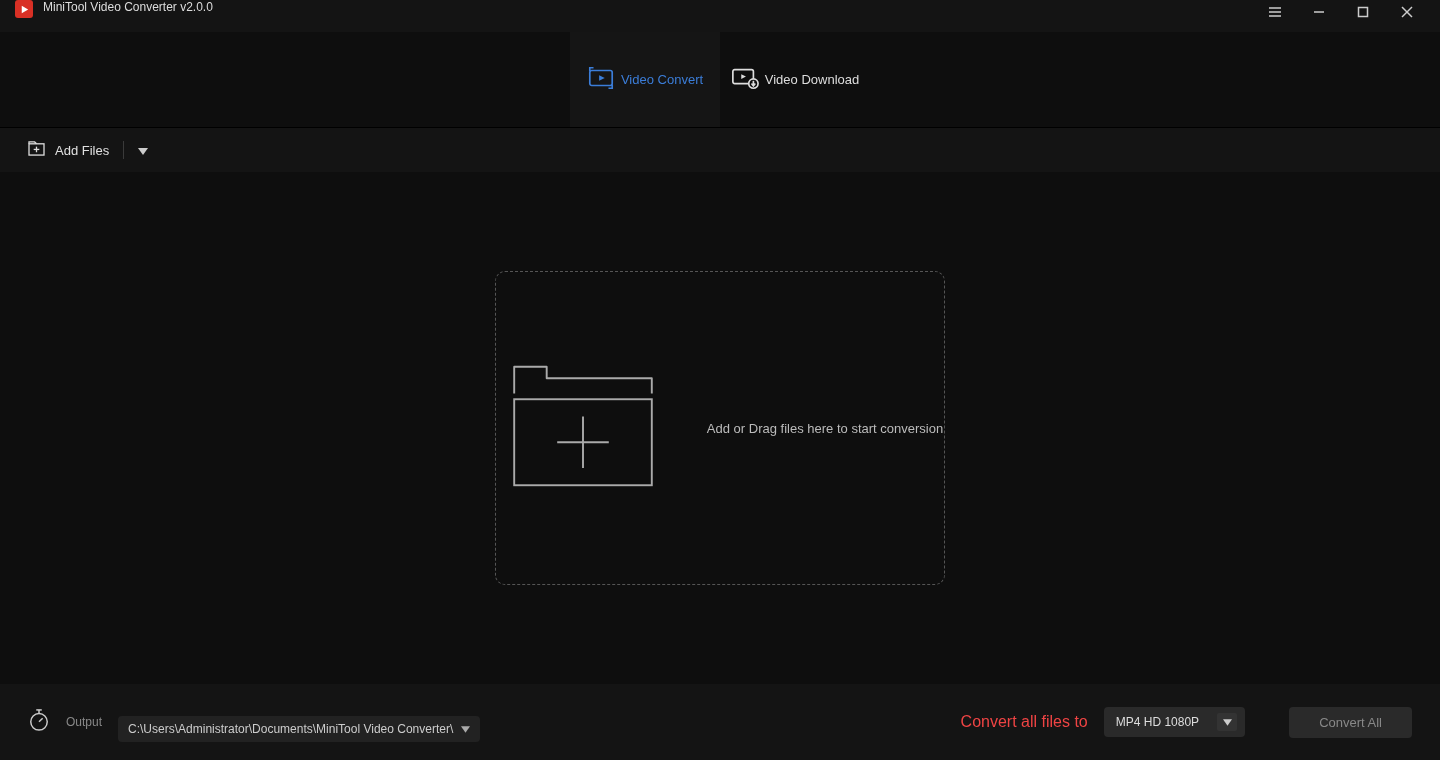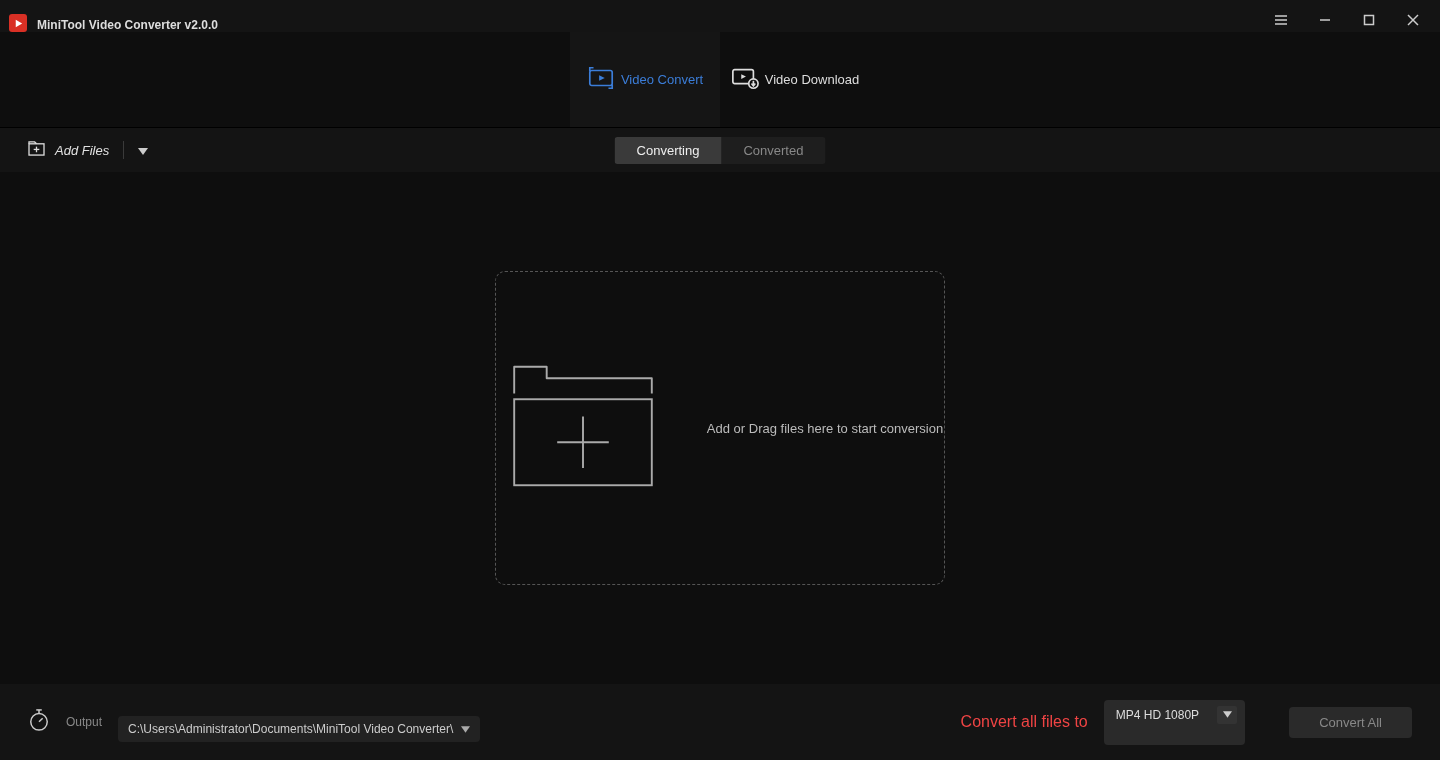--- a/index.html
+++ b/index.html
@@ -15,23 +15,22 @@
   width: 100%;
   height: 100%;
   background: #0a0a0a;
   display: flex;
   flex-direction: column;
 }
 .titlebar {
   height: 32px;
   background: #141414;
   display: flex;
-  align-items: flex-end;
-  padding: 0 9px;
-  font-weight: bold;
+  align-items: flex-start;
+  padding: 0 15px;
 }
 .app-icon {
   width: 18px;
   height: 18px;
   background: #d93025;
   border-radius: 3px;
   display: flex;
   align-items: center;
   justify-content: center;
   margin-right: 10px;
@@ -80,21 +79,21 @@
   height: 44px;
   background: #141414;
   display: flex;
   align-items: center;
   padding: 0 28px;
   position: relative;
 }
 .add-files {
   display: flex; align-items: center; gap: 10px;
   cursor: pointer;
-  color: #e0e0e0; font-size: 13px; font-style: italic;
+  color: #e0e0e0; font-size: 13px;
 }
 .add-files-icon { width: 17px; height: 15px; }
 .add-files .sep { width: 1px; height: 18px; background: #3a3a3a; margin: 0 4px 0 4px; }
 .add-files .caret svg { width: 10px; height: 7px; }
 
 .status-toggle {
   position: absolute;
   left: 50%; transform: translateX(-50%);
   display: flex;
   border-radius: 3px;
@@ -149,21 +148,21 @@
   padding: 6px 10px; font-size: 12px; color: #ccc;
   display: flex; align-items: center; gap: 8px;
   cursor: pointer;
   margin-top: 13px;
 }
 .output-path .caret svg { width: 9px; height: 7px; }
 .spacer { flex: 1; }
 .convert-label { font-size: 16px; color: #ef4444; }
 .format-select {
   background: #2a2a2a; border-radius: 4px;
-  padding: 6px 8px 21px 12px; font-size: 12px; color: #ddd;
+  padding: 6px 8px 6px 12px; font-size: 12px; color: #ddd;
   display: flex; align-items: center; gap: 18px;
   cursor: pointer;
   min-width: 130px;
 }
 .format-select .caret {
   background: #333; border-radius: 2px;
   width: 20px; height: 18px;
   display: flex; align-items: center; justify-content: center;
 }
 .format-select .caret svg { width: 9px; height: 7px; }
@@ -252,24 +251,20 @@
       </span>
       <span>Add Files</span>
       <span class="sep"></span>
       <span class="caret">
         <svg viewBox="0 0 10 7">
             <polygon points="0,0 10,0 5,7" fill="#ccc"></polygon>
           </svg>
       </span>
     </div>
 
-    <div class="status-toggle">
-      <div class="seg active">Converting</div>
-      <div class="seg">Converted</div>
-    </div>
   </div>
 
   <div class="content">
     <div class="dropzone">
       <span>
         <svg viewBox="0 0 180 144">
           <polyline points="18,38 18,10 52,10 52,22 162,22 162,38" stroke-linejoin="round"></polyline>
           <rect x="18" y="44" width="144" height="90"></rect>
           <line x1="90" y1="62" x2="90" y2="116"></line>
           <line x1="63" y1="89" x2="117" y2="89"></line>

